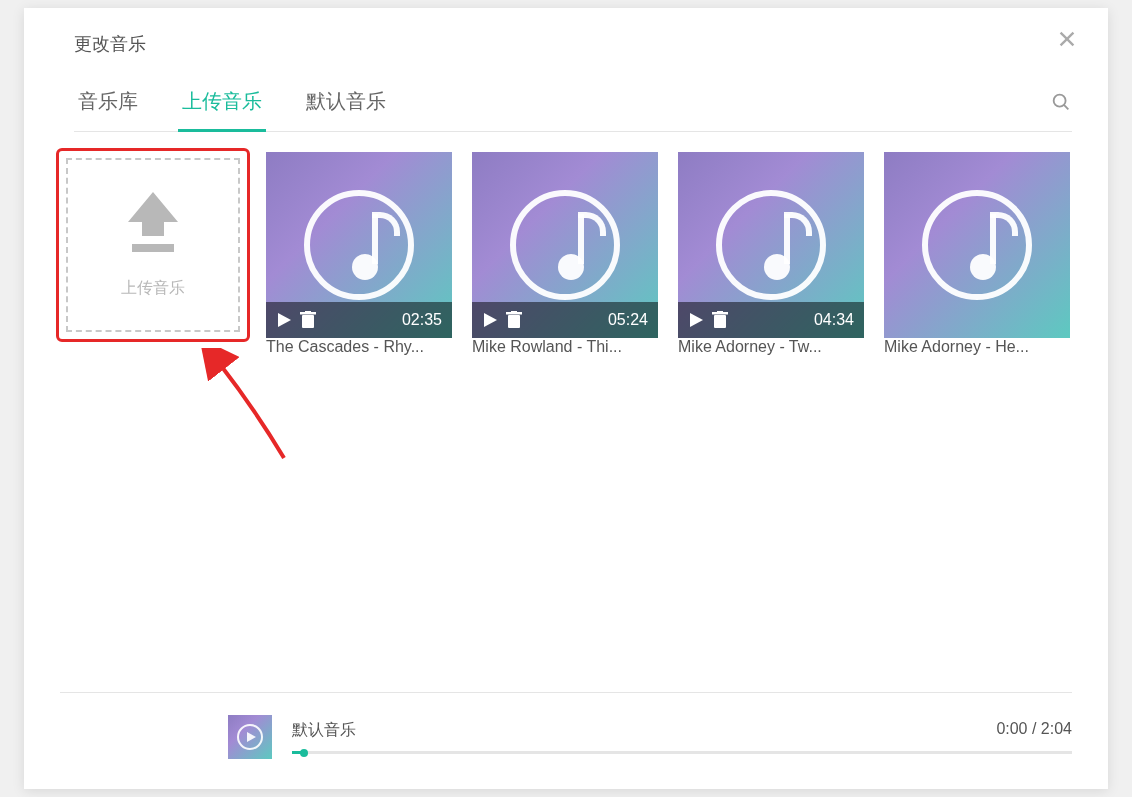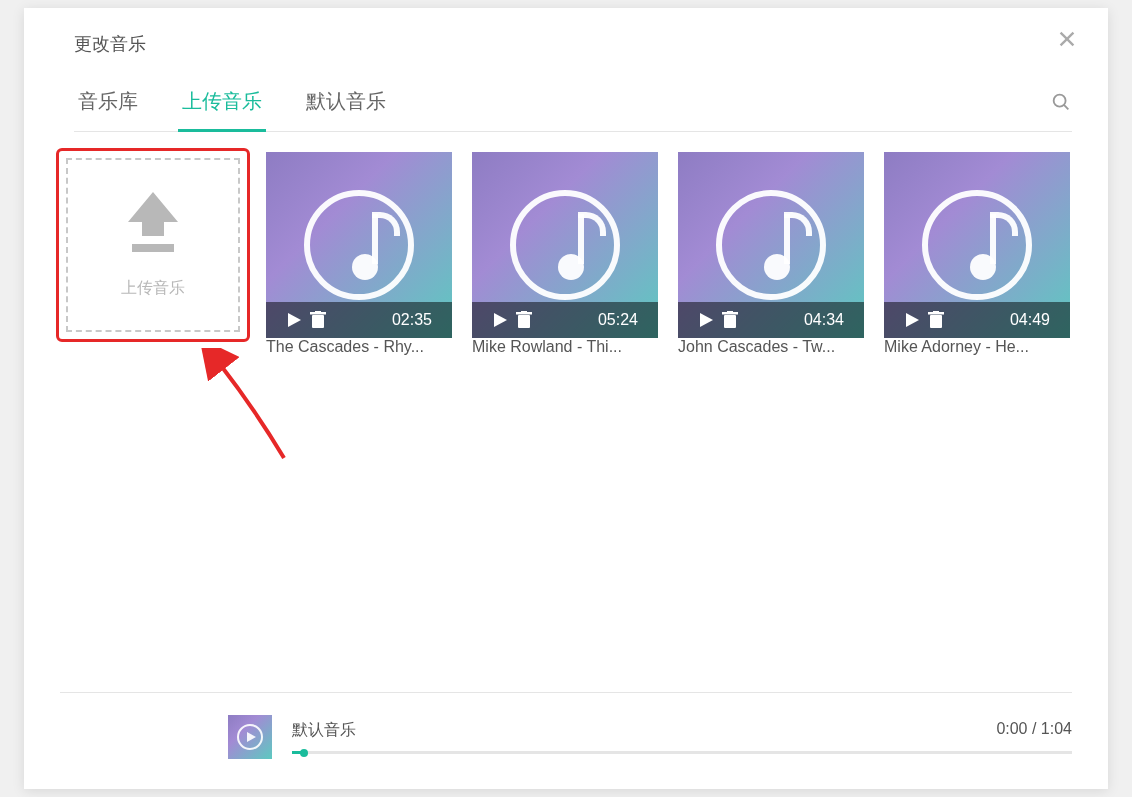--- a/index.html
+++ b/index.html
@@ -141,21 +141,21 @@
       border-right: 6px solid rgba(255,255,255,0.95);
       border-top-right-radius: 20px;
     }
     .thumb-bar {
       position: absolute;
       left: 0; right: 0; bottom: 0;
       height: 36px;
       background: rgba(0,0,0,0.5);
       display: flex;
       align-items: center;
-      padding: 0 20px;
+      padding: 0 10px;
       color: #fff;
     }
     .bar-icon { cursor: pointer; display: inline-flex; }
     .bar-icon + .bar-icon { margin-left: 8px; }
     .duration { margin-left: auto; font-size: 16px; }
     .card-title {
       margin-top: 0;
       font-size: 16px;
       color: #555;
       white-space: nowrap;
@@ -317,43 +317,28 @@
           <span class="bar-icon">
             <svg width="16" height="18" viewBox="0 0 16 18" fill="#fff">
                 <rect x="2" y="4" width="12" height="13" rx="1"></rect>
                 <rect x="0" y="1" width="16" height="2.5"></rect>
                 <rect x="5" y="0" width="6" height="2"></rect>
               </svg>
           </span>
           <span class="duration">04:34</span>
         </div>
       </div>
-      <div class="card-title">John Cascades - Tw...</div>
+      <div class="card-title">Mike Adorney - Tw...</div>
     </div>
 
     <div class="music-card">
       <div class="thumb">
         <div class="music-icon-circle">
           <div class="music-icon-stem"></div>
             <div class="music-icon-flag"></div>
-        </div>
-        <div class="thumb-bar">
-          <span class="bar-icon">
-            <svg width="16" height="16" viewBox="0 0 16 16" fill="#fff">
-                <polygon points="2,1 15,8 2,15"></polygon>
-              </svg>
-          </span>
-          <span class="bar-icon">
-            <svg width="16" height="18" viewBox="0 0 16 18" fill="#fff">
-                <rect x="2" y="4" width="12" height="13" rx="1"></rect>
-                <rect x="0" y="1" width="16" height="2.5"></rect>
-                <rect x="5" y="0" width="6" height="2"></rect>
-              </svg>
-          </span>
-          <span class="duration">04:49</span>
         </div>
       </div>
       <div class="card-title">Mike Adorney - He...</div>
     </div>
 
   </div>
 
   <svg class="arrow-annotation" width="180" height="120" viewBox="0 0 180 120">
     <defs>
       <marker id="ah" markerWidth="10" markerHeight="10" refX="2" refY="5" orient="auto">
@@ -367,21 +352,21 @@
     <div class="footer-spacer"></div>
     <div class="footer-thumb">
       <svg width="30" height="30" viewBox="0 0 30 30" fill="none" stroke="rgba(255,255,255,0.9)" stroke-width="2">
         <circle cx="15" cy="15" r="12"></circle>
         <polygon points="12,10 21,15 12,20" fill="rgba(255,255,255,0.9)" stroke="none"></polygon>
       </svg>
     </div>
     <div class="footer-body">
       <div class="footer-top">
         <span>默认音乐</span>
-        <span>0:00 / 1:04</span>
+        <span>0:00 / 2:04</span>
       </div>
       <div class="progress">
         <div class="progress-fill"></div>
         <div class="progress-dot"></div>
       </div>
     </div>
   </div>
 
 </div>
 

